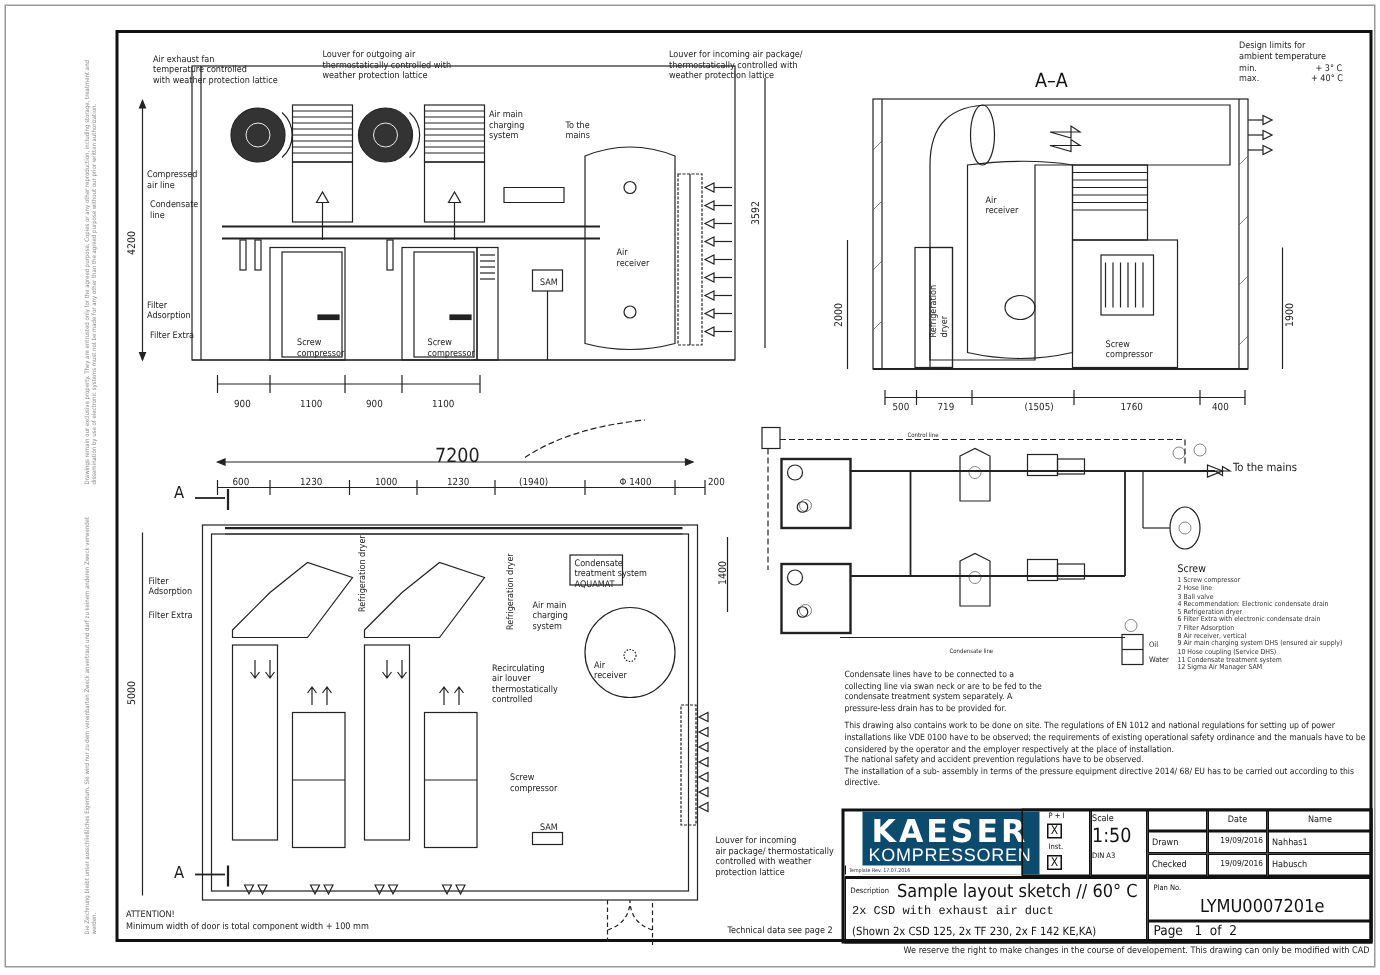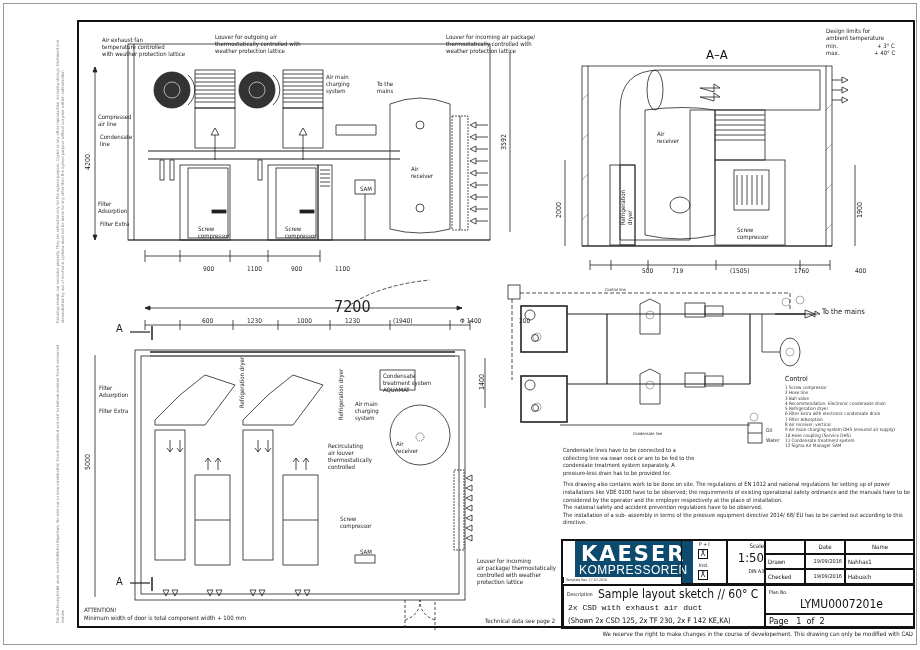--- a/index.html
+++ b/index.html
@@ -5,23 +5,23 @@
   html,body{margin:0;padding:0;background:#fff;}
   body{width:920px;height:650px;position:relative;overflow:hidden;font-family:"DejaVu Sans Condensed","DejaVu Sans",sans-serif;color:#111;}
   .sheet{position:absolute;left:0;top:0;width:920px;height:650px;background:#fff;}
   .outer-frame{position:absolute;left:3px;top:3px;width:912px;height:640px;border:1px solid #999;}
   .inner-frame{position:absolute;left:77px;top:20px;width:838px;height:608px;border:2px solid #111;box-sizing:border-box;}
   .side-strip{position:absolute;left:3px;top:3px;width:72px;height:640px;}
   .side-text{position:absolute;font-size:4px;color:#888;writing-mode:vertical-rl;transform:rotate(180deg);line-height:5px;}
   svg{position:absolute;left:0;top:0;}
   .lbl{position:absolute;font-size:6px;line-height:7px;color:#222;white-space:pre;}
   .lbl-md{position:absolute;font-size:7.5px;line-height:9px;color:#222;}
-  .dim{position:absolute;font-size:6.5px;color:#222;margin-left:47px;}
+  .dim{position:absolute;font-size:6.5px;color:#222;}
   .dim-v{position:absolute;font-size:7px;color:#222;transform:rotate(-90deg);transform-origin:left top;}
-  .big-dim{position:absolute;font-size:16px;color:#222;margin-left:44px;}
+  .big-dim{position:absolute;font-size:13px;color:#222;}
   .section-title{position:absolute;font-size:13px;color:#111;}
   .legend{position:absolute;left:785px;top:375px;width:130px;}
   .legend-title{font-size:7px;margin-bottom:2px;}
   .legend-item{font-size:4.6px;line-height:5.3px;color:#333;white-space:nowrap;}
   .notes{position:absolute;left:563px;top:447px;width:350px;font-size:5.7px;line-height:7.6px;color:#222;}
   .notes p{margin:0;}
   .notes .gap{height:4px;}
   .kaeser{position:absolute;left:575px;top:541px;width:118px;height:42px;background:#0c4a6e;color:#fff;}
   .kaeser-top{position:absolute;left:6px;top:1px;font-family:"DejaVu Sans",sans-serif;font-weight:bold;font-size:21px;letter-spacing:2px;line-height:24px;}
   .kaeser-bot{position:absolute;left:4px;top:22px;font-family:"Liberation Sans",sans-serif;font-weight:normal;font-size:12px;letter-spacing:0.5px;}
@@ -354,21 +354,21 @@
   <div class="lbl" style="left:360px;top:185px;">SAM</div>
   <div class="lbl" style="left:411px;top:165px;">Air
 receiver</div>
   <div class="dim-v" style="left:84px;top:170px;">4200</div>
   <div class="dim-v" style="left:500px;top:150px;">3592</div>
   <div class="dim" style="left:156px;top:265px;">900</div>
   <div class="dim" style="left:200px;top:265px;">1100</div>
   <div class="dim" style="left:244px;top:265px;">900</div>
   <div class="dim" style="left:288px;top:265px;">1100</div>
 
-  <div class="section-title" style="left:706px;top:47px;">A–A</div>
+  <div class="section-title" style="left:690px;top:47px;">A–A</div>
   <div class="lbl" style="left:657px;top:130px;">Air
 receiver</div>
   <div class="lbl" style="left:619px;top:225px;transform:rotate(-90deg);transform-origin:left top;">Refrigeration
 dryer</div>
   <div class="lbl" style="left:737px;top:226px;">Screw
 compressor</div>
   <div class="dim-v" style="left:555px;top:218px;">2000</div>
   <div class="dim-v" style="left:856px;top:218px;">1900</div>
   <div class="dim" style="left:595px;top:267px;">500</div>
   <div class="dim" style="left:625px;top:267px;">719</div>
@@ -421,21 +421,21 @@
 protection lattice</div>
 
   <div class="lbl" style="left:605px;top:286px;font-size:4px;">Control line</div>
   <div class="lbl" style="left:633px;top:430px;font-size:4px;">Condensate line</div>
   <div class="lbl-md" style="left:822px;top:307px;">To the
 mains</div>
   <div class="lbl" style="left:766px;top:427px;font-size:5px;">Oil</div>
   <div class="lbl" style="left:766px;top:437px;font-size:5px;">Water</div>
 
   <div class="legend">
-    <div class="legend-title">Control</div>
+    <div class="legend-title">Screw</div>
     <div class="legend-item">1  Screw compressor</div>
     <div class="legend-item">2  Hose line</div>
     <div class="legend-item">3  Ball valve</div>
     <div class="legend-item">4  Recommendation: Electronic condensate drain</div>
     <div class="legend-item">5  Refrigeration dryer</div>
     <div class="legend-item">6  Filter Extra with electronic condensate drain</div>
     <div class="legend-item">7  Filter Adsorption</div>
     <div class="legend-item">8  Air receiver, vertical</div>
     <div class="legend-item">9  Air main charging system DHS (ensured air supply)</div>
     <div class="legend-item">10  Hose coupling (Service DHS)</div>
@@ -464,21 +464,21 @@
       <div class="kaeser-bot">KOMPRESSOREN</div>
     </div>
     <div class="kaeser-tag">Template Rev. 17.07.2016</div>
 
     <div class="cell" style="left:681px;top:539px;width:46px;height:45px;">
       <div style="position:absolute;left:17px;top:1px;font-size:5px;">P + I</div>
       <div class="xbox" style="position:absolute;left:16px;top:9px;">X</div>
       <div style="position:absolute;left:17px;top:22px;font-size:5px;">Inst.</div>
       <div class="xbox" style="position:absolute;left:16px;top:30px;">X</div>
     </div>
-    <div class="cell" style="left:727px;top:539px;width:38px;height:45px;text-align:right;">
+    <div class="cell" style="left:727px;top:539px;width:38px;height:45px;text-align:left;">
       <div style="font-size:6px;margin-top:2px;">Scale</div>
       <div style="font-size:13px;margin-top:1px;">1:50</div>
       <div style="font-size:5px;margin-top:3px;">DIN A3</div>
     </div>
     <div class="cell" style="left:765px;top:539px;width:40px;height:15px;"></div>
     <div class="cell" style="left:805px;top:539px;width:40px;height:15px;text-align:center;line-height:13px;">Date</div>
     <div class="cell" style="left:845px;top:539px;width:70px;height:15px;text-align:center;line-height:13px;">Name</div>
     <div class="cell" style="left:765px;top:554px;width:40px;height:15px;line-height:13px;padding-left:2px;">Drawn</div>
     <div class="cell" style="left:805px;top:554px;width:40px;height:15px;line-height:13px;text-align:right;padding-right:2px;font-size:5.5px;">19/09/2016</div>
     <div class="cell" style="left:845px;top:554px;width:70px;height:15px;line-height:13px;padding-left:2px;">Nahhas1</div>

